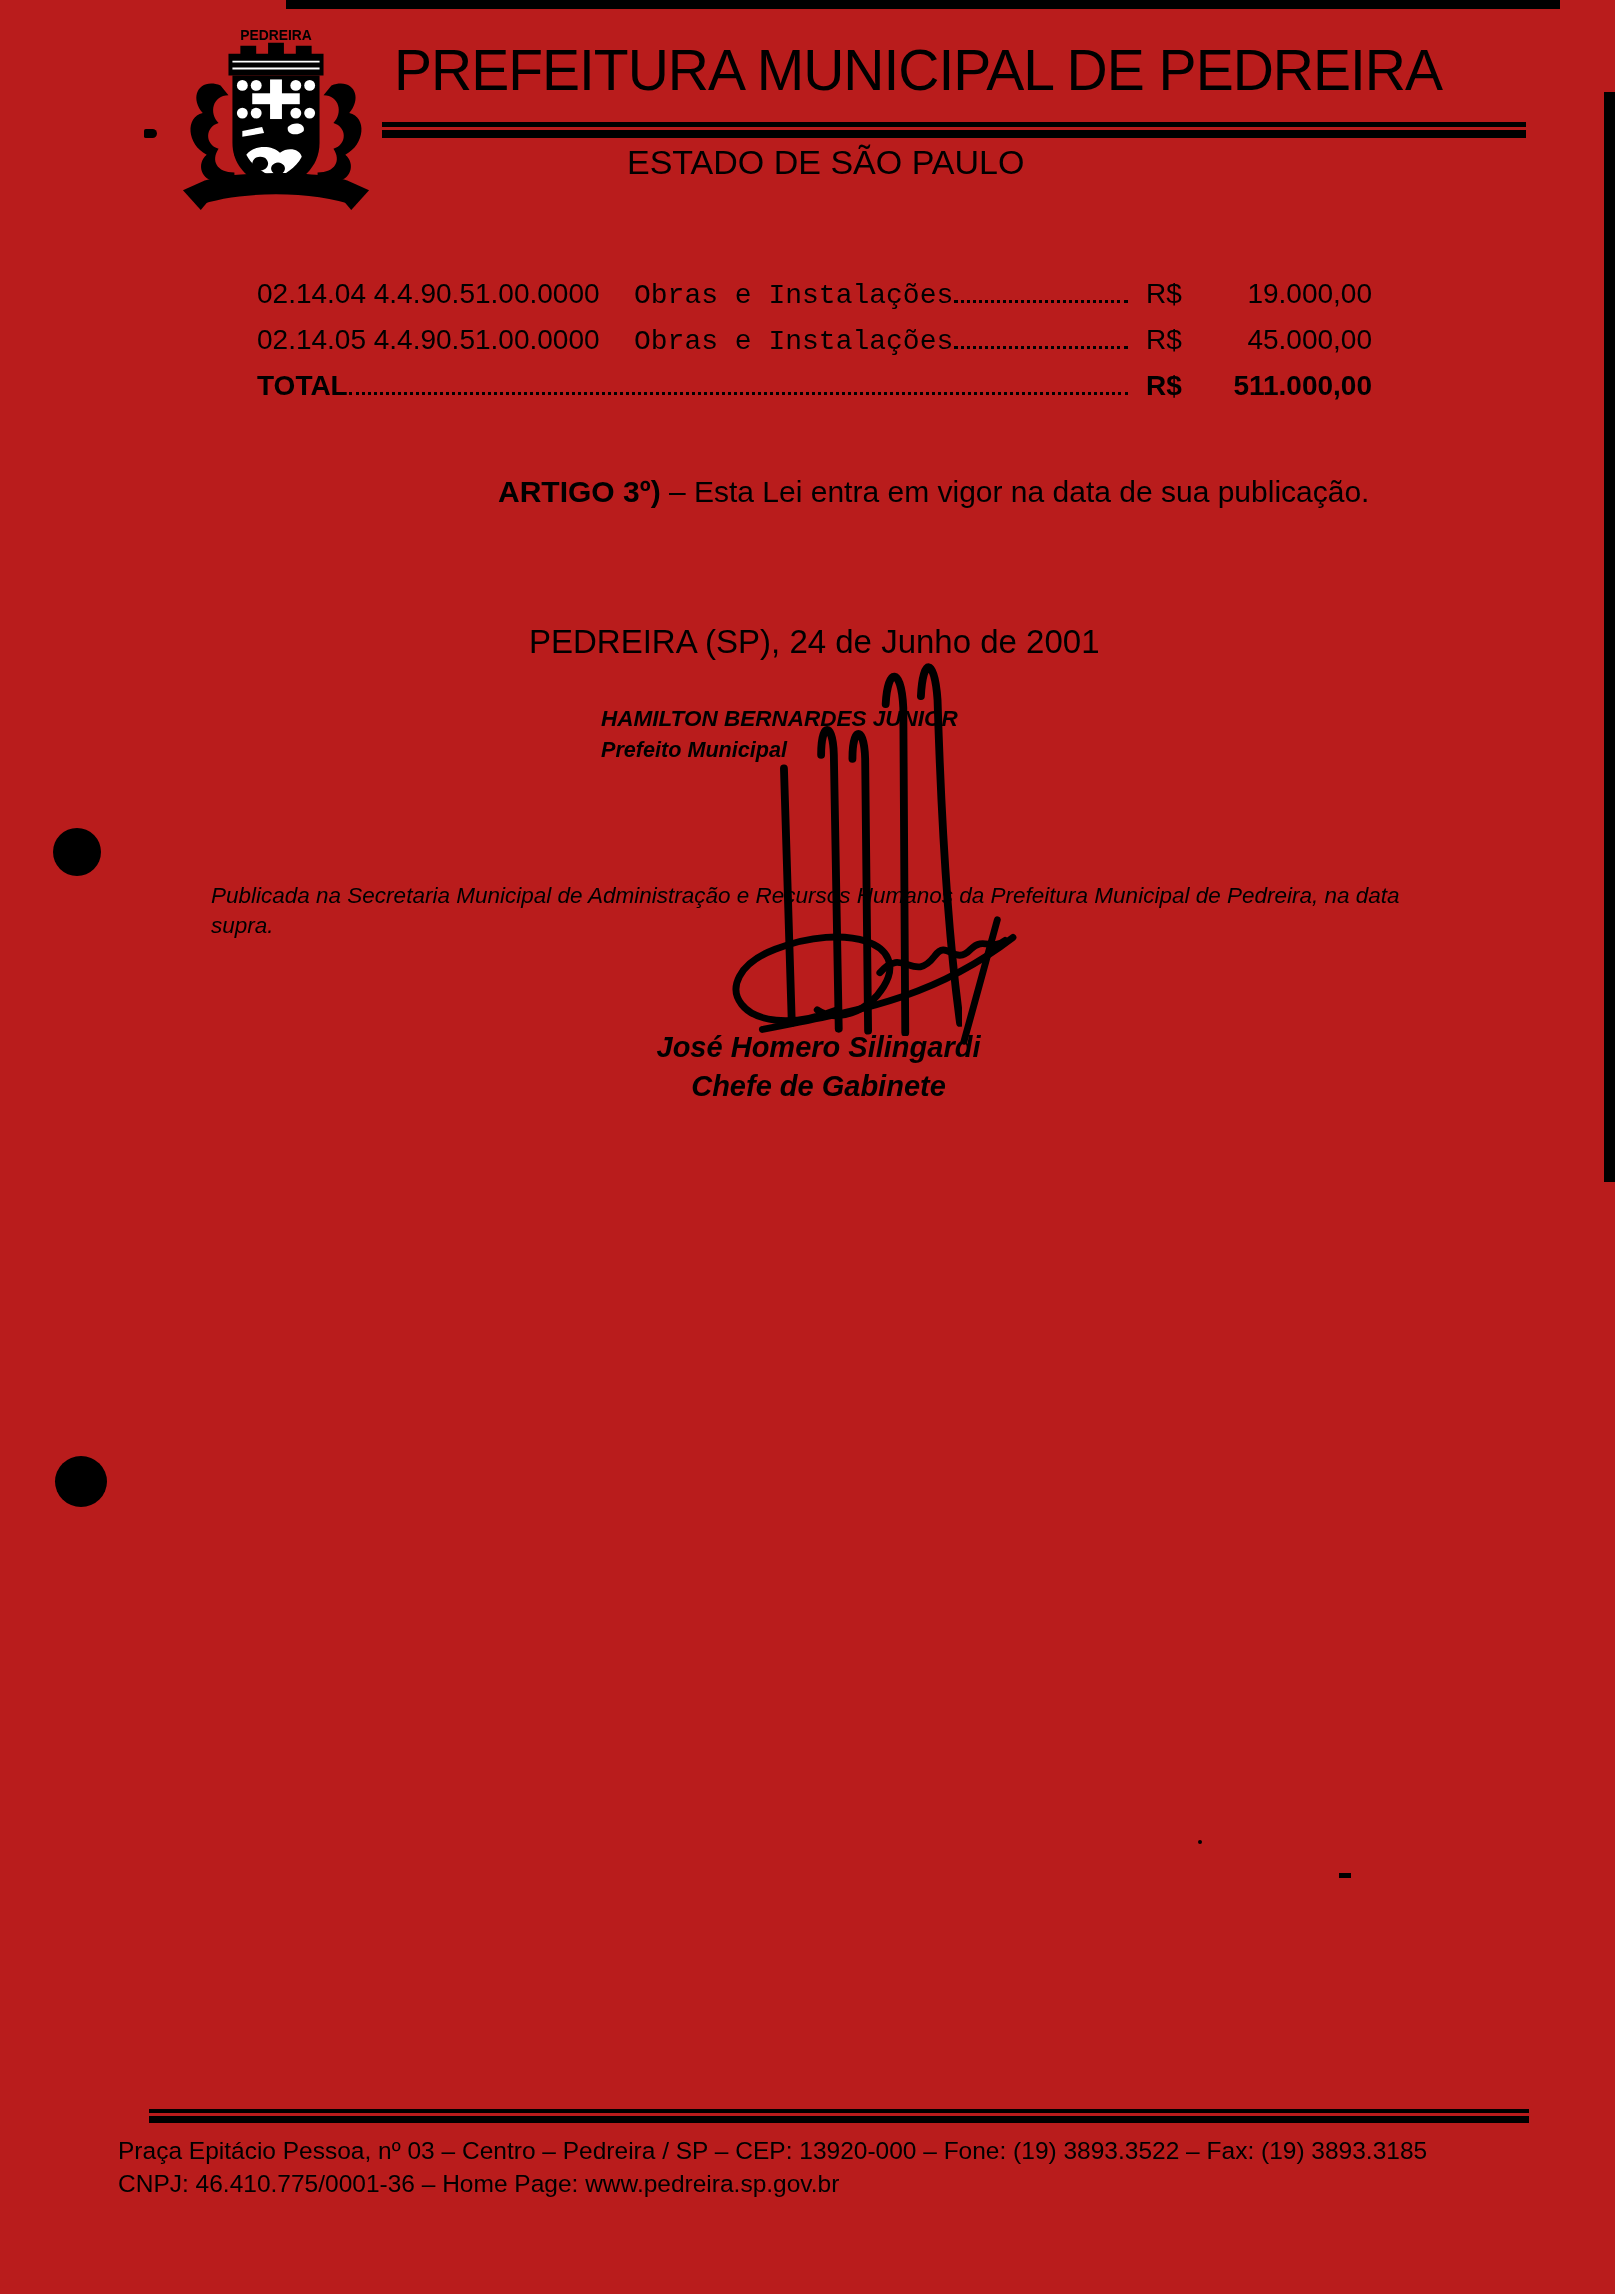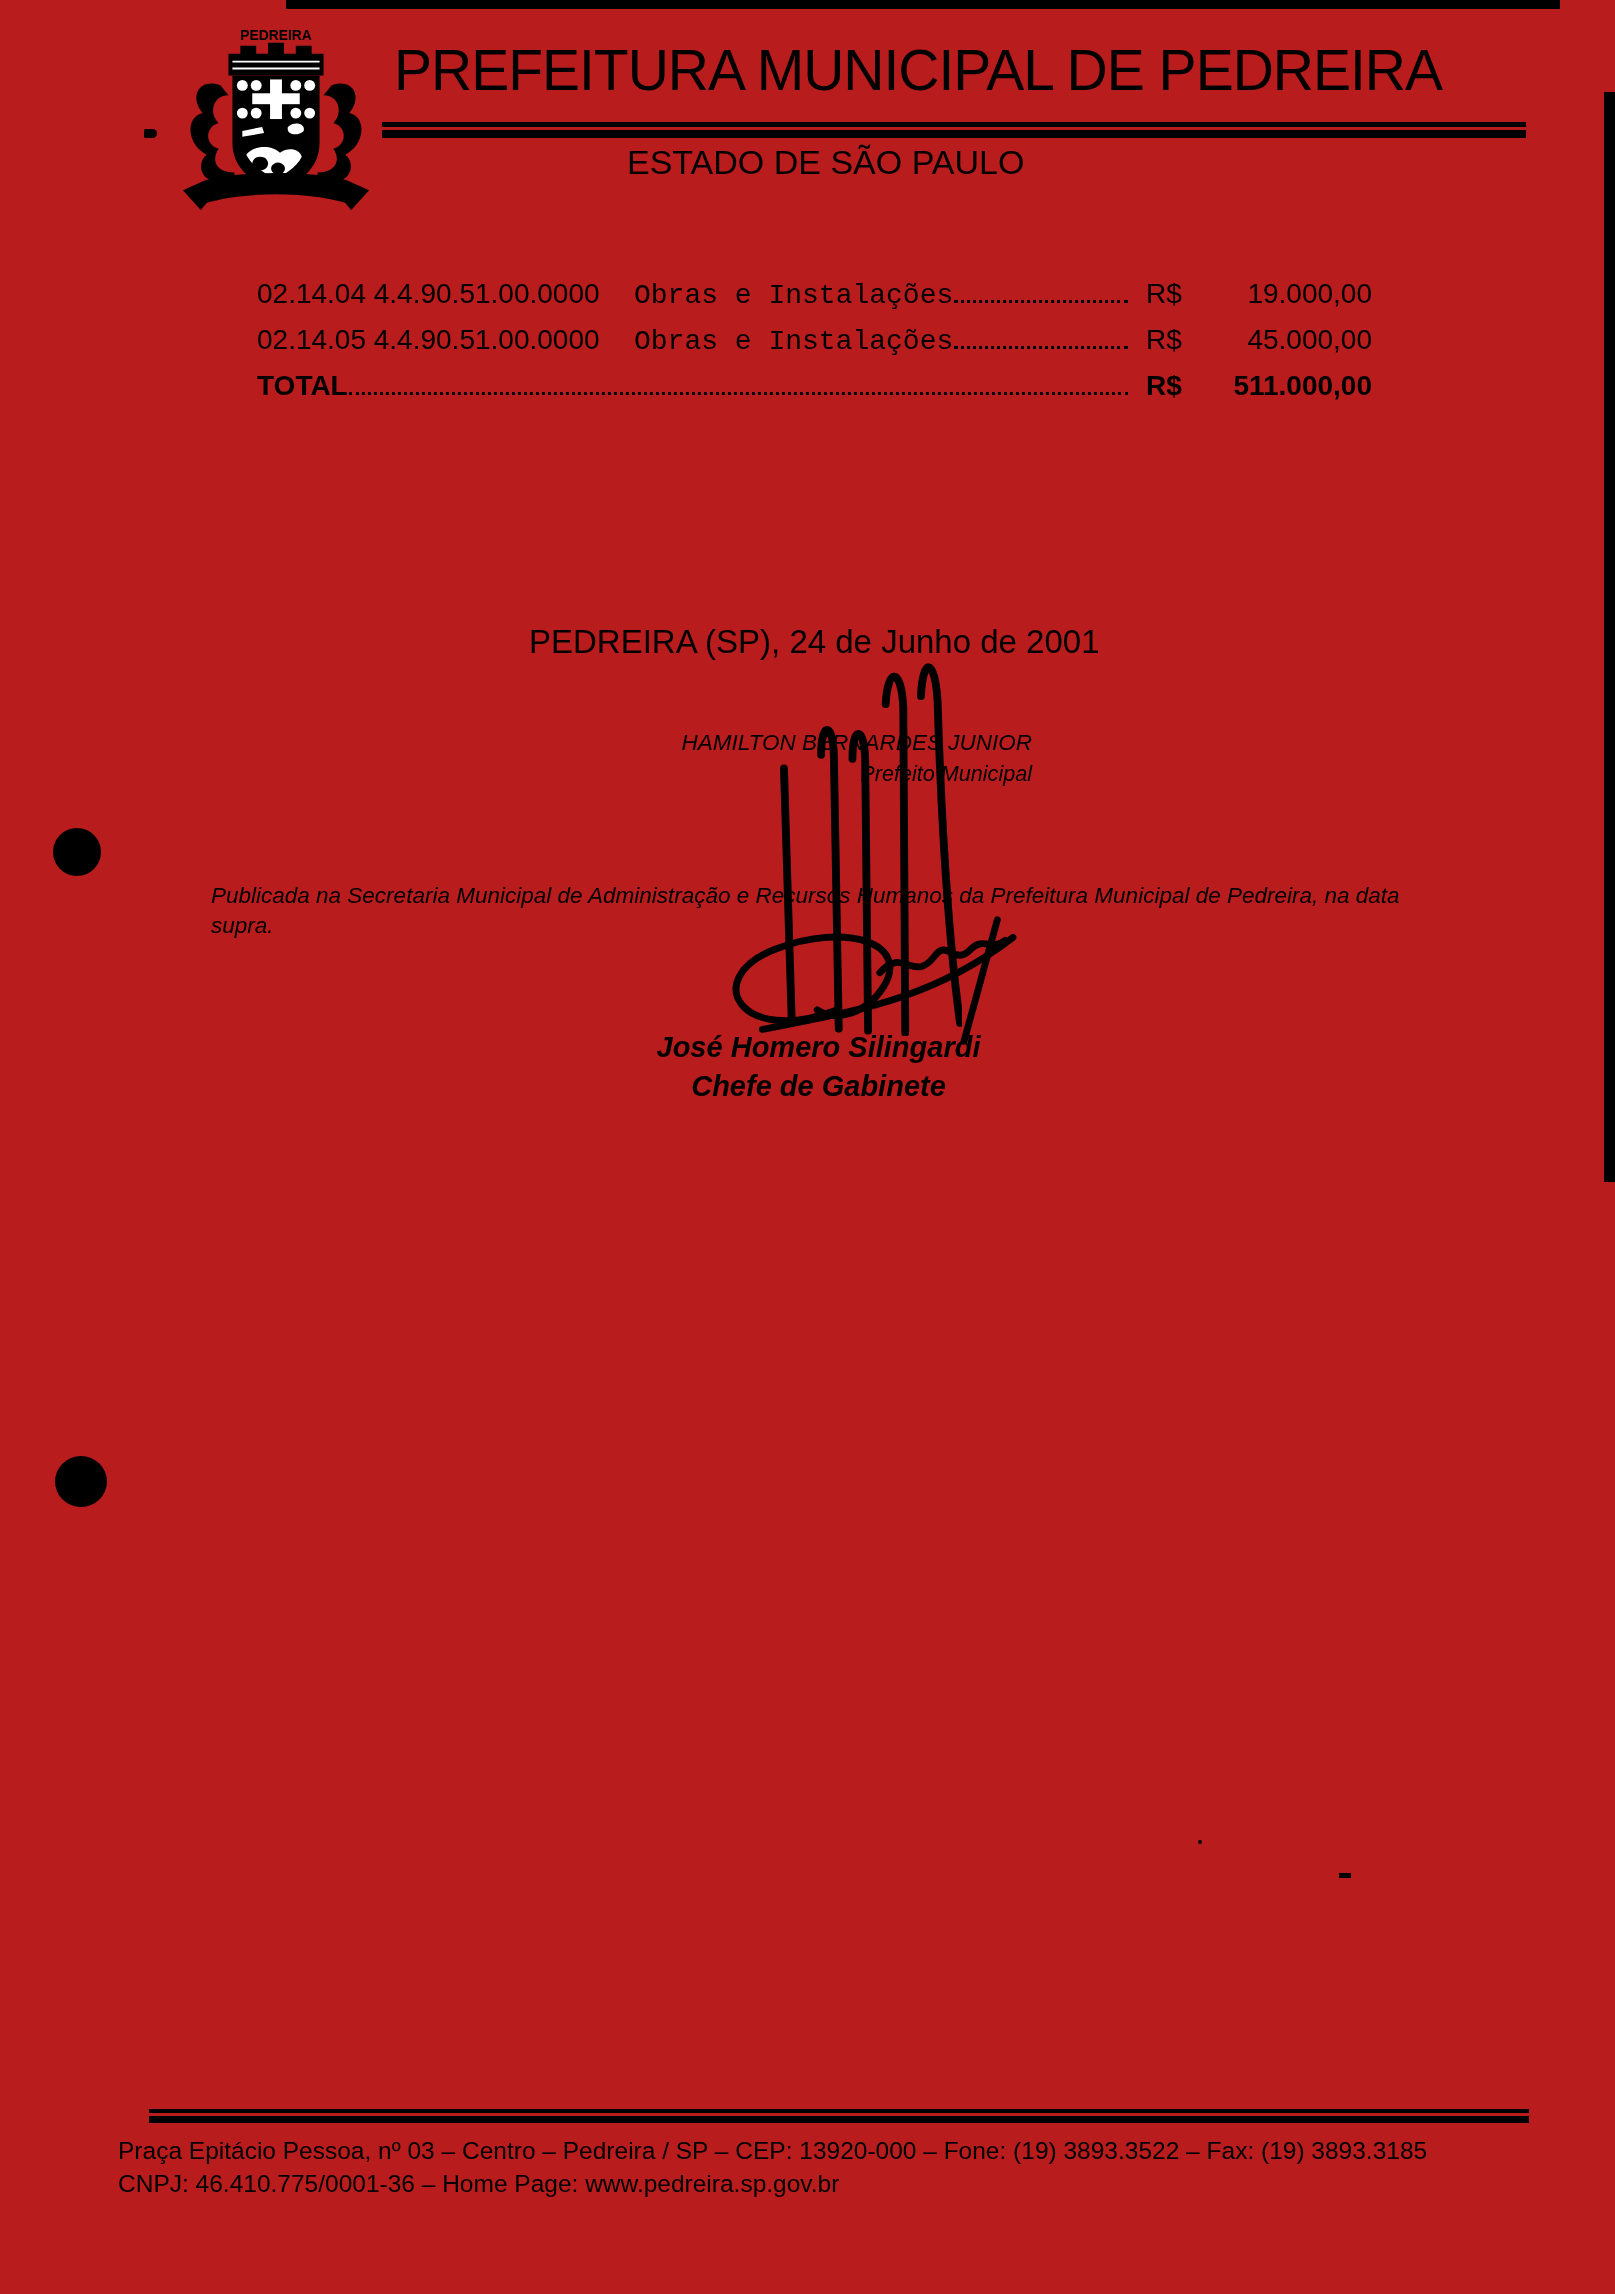--- a/index.html
+++ b/index.html
@@ -50,22 +50,22 @@
   .t-total .leader{border-bottom:3.9px dotted #000;}
 
   
   .article{position:absolute;left:498px;top:475px;font-size:30px;white-space:nowrap;}
   .article .art-label{font-weight:700;}
   .dateline{position:absolute;left:529px;top:623px;font-size:33px;white-space:nowrap;}
 
   
   .sig-mayor-strokes{position:absolute;left:737px;top:639px;width:225px;height:397px;}
   .sig-mayor-text{
-    position:absolute;left:601px;top:730px;width:431px;text-align:right;
-    font-style:italic;font-weight:400;
+    position:absolute;left:601px;top:706px;width:431px;text-align:left;
+    font-style:italic;font-weight:700;
   }
   .sig-mayor-text .sig-name{font-size:22.5px;letter-spacing:0;}
   .sig-mayor-text .sig-role{font-size:21.6px;margin-top:4.9px;}
 
   .pub-note{
     position:absolute;left:211px;top:881px;width:1210px;
     font-size:22.5px;font-style:italic;line-height:30px;
   }
 
   .sig-chief-strokes{position:absolute;left:672px;top:912px;width:355px;height:139px;}
@@ -164,20 +164,25 @@
       <span class="c-amt">45.000,00</span>
     </div>
     <div class="t-row t-total">
       <span>TOTAL</span>
       <span class="leader"></span>
       <span class="c-cur">R$</span>
       <span class="c-amt">511.000,00</span>
     </div>
   </div>
 
+  <div class="article">
+    <span class="art-label">ARTIGO 3º)</span>
+    <span> </span>
+    <span class="art-text">– Esta Lei entra em vigor na data de sua publicação.</span>
+  </div>
 
   <div class="dateline">PEDREIRA (SP), 24 de Junho de 2001</div>
 
   <div class="sig-mayor-strokes">
     <svg viewBox="0 0 230 405" width="225" height="397" xmlns="http://www.w3.org/2000/svg">
       <g fill="none" stroke="#000" stroke-width="8" stroke-linecap="round">
         <path d="M48,132 L56,392"></path>
         <path d="M86,118 C86,84 98,84 99,118 L104,398"></path>
         <path d="M118,122 C118,88 130,88 131,122 L134,400"></path>
         <path d="M152,66 C154,28 168,28 170,70 L172,402"></path>

